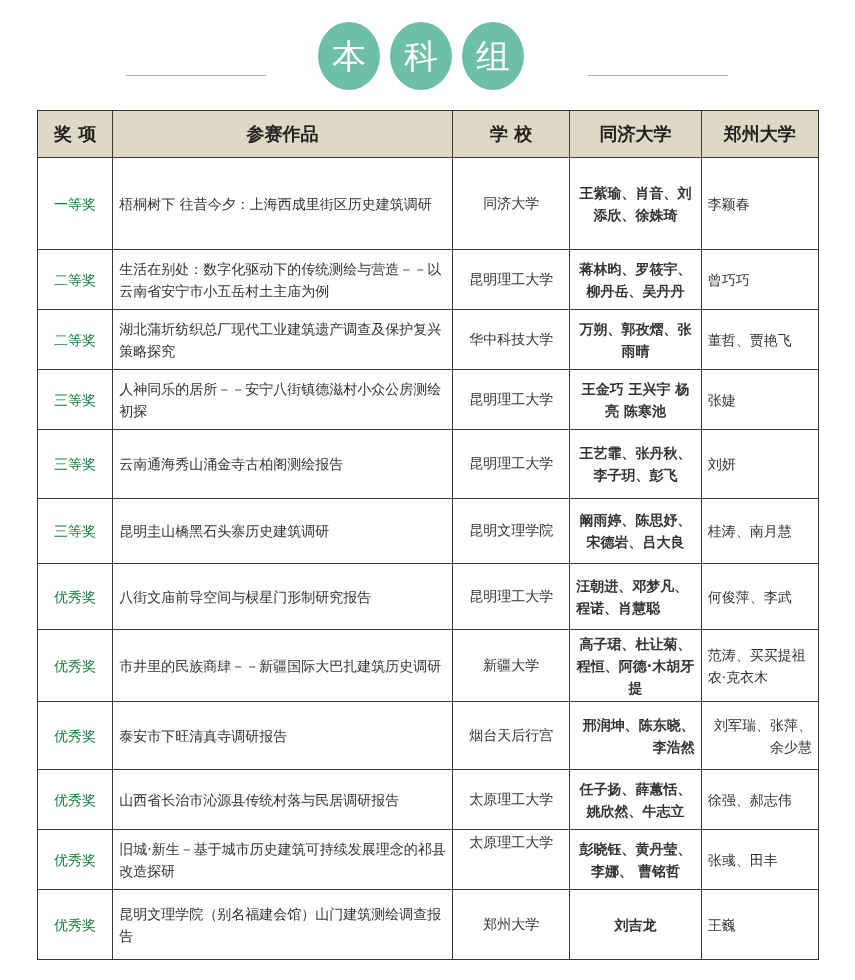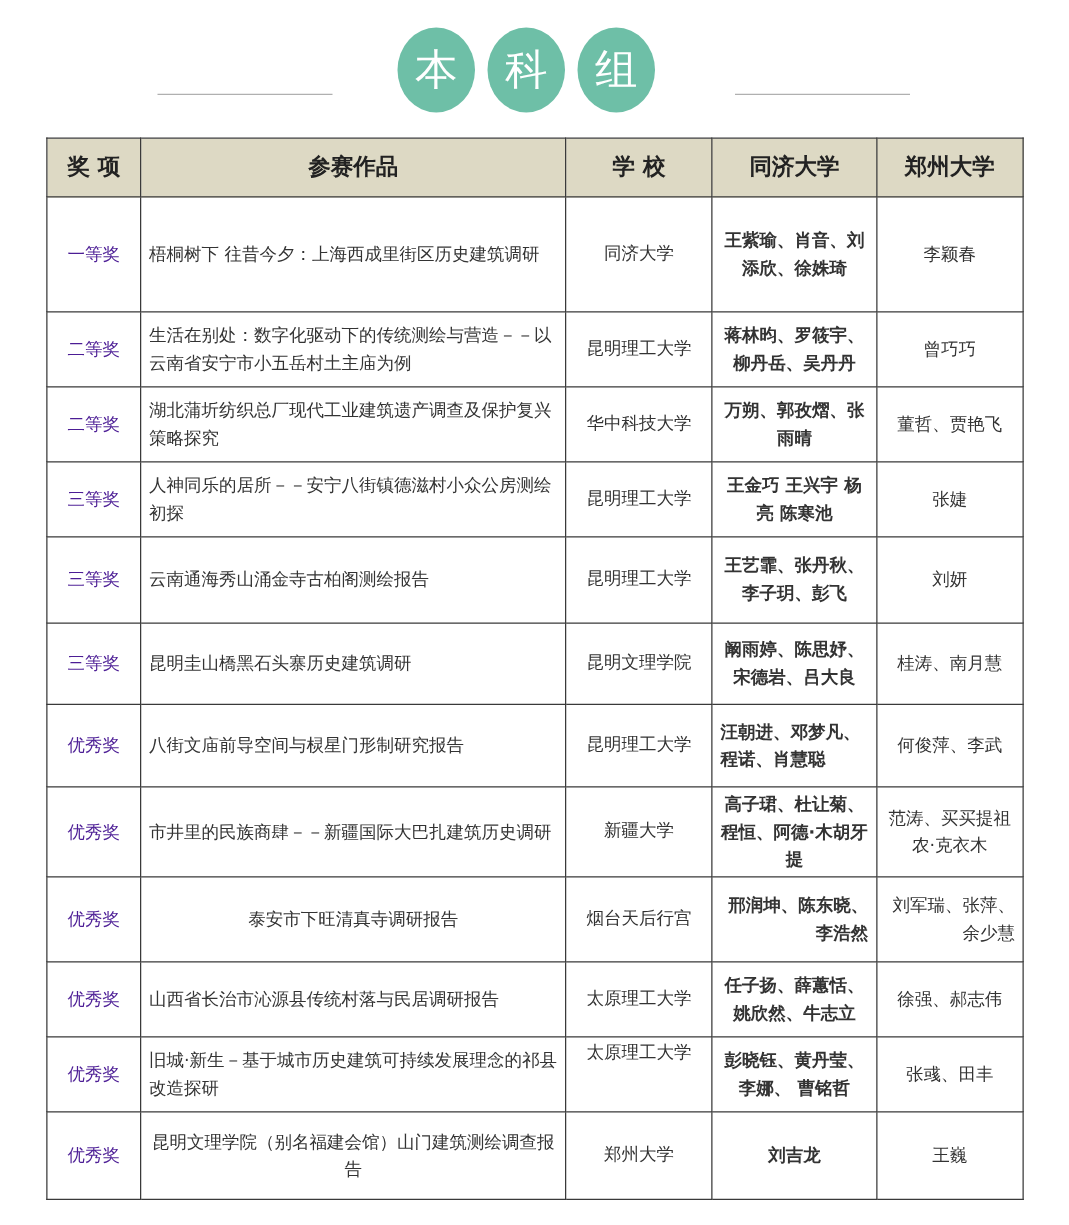--- a/index.html
+++ b/index.html
@@ -32,26 +32,26 @@
     border: 1.5px solid #3a3a3a;
     vertical-align: middle;
     line-height: 22px;
     padding: 2px 6px;
   }
   table.awards th {
     background: #ddd9c4; color: #222222;
     font-weight: bold; font-size: 18px; height: 42px;
     text-align: center;
   }
-  td.award { text-align: center; color: #4c1d95; width: 62px; }
+  td.award { text-align: center; color: #15803d; width: 62px; }
   td.work { text-align: left; width: 326px; padding-left: 10px; }
-  td.work.center { text-align: center; }
+  td.work.center { }
   td.school { text-align: center; width: 104px; font-family: Liberation Mono, monospace; }
   td.students { text-align: center; width: 118px; font-weight: bold; }
-  td.teacher { text-align: center; width: 104px; }
+  td.teacher { text-align: left; width: 104px; }
   .wide-lines { line-height: 30px; }
 </style>
 </head>
 <body>
 
 <div class="title-wrap">
   <div class="rule left"></div>
   <div class="circles">
     <div class="circle">本</div>
     <div class="circle">科</div>

